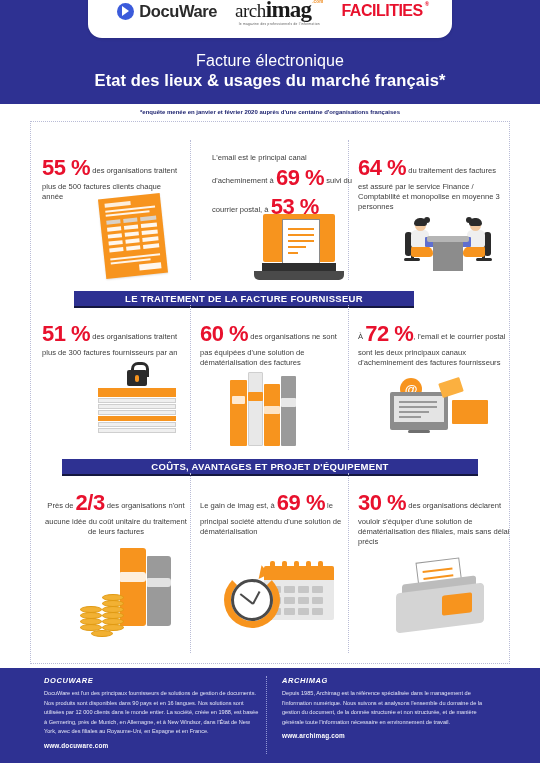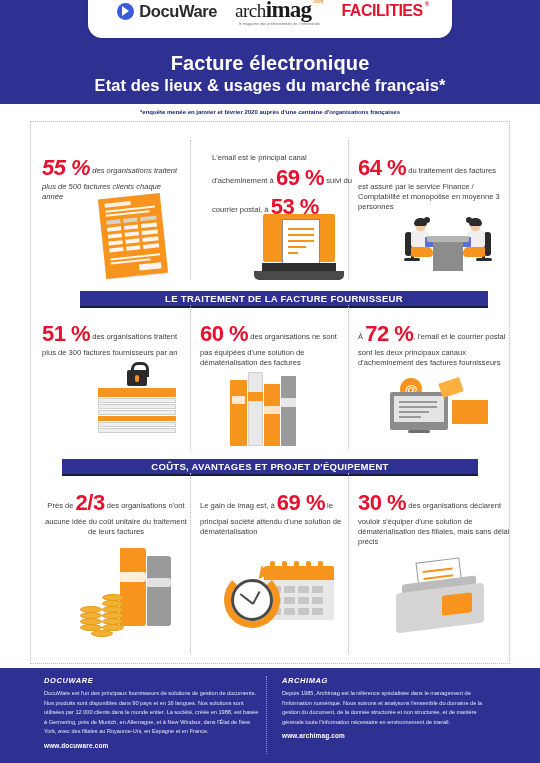--- a/index.html
+++ b/index.html
@@ -66,21 +66,21 @@
     letter-spacing: -.5px; position: relative;
   }
   .logo-facilities .reg {
     font-size: 6px; position: absolute; top: -1px; right: -6px;
   }
 
   .title-block {
     position: absolute; left: 0; top: 52px;
     width: 540px; text-align: center; color: #ffffff;
   }
-  .title-l1 { font-size: 20px; font-weight: bold; letter-spacing: .1px; }
+  .title-l1 { font-size: 16px; font-weight: normal; letter-spacing: .1px; }
   .title-l2 { font-size: 16.5px; font-weight: bold; margin-top: 1px; letter-spacing: .1px; }
 
   .note-strip {
     position: absolute; left: 0; top: 104px;
     width: 540px; text-align: center;
     font-size: 6px; color: #1e2470; font-weight: bold;
     background: #ffffff; padding-top: 5px; height: 16px;
   }
 
   
@@ -93,21 +93,21 @@
   
   .sec-bar {
     position: absolute;
     height: 17px; background: #2e3192;
     display: flex; align-items: center; justify-content: center;
     color: #ffffff; font-size: 9.5px; font-weight: bold;
     letter-spacing: .3px;
     border-bottom: 2px solid #14173f;
   }
   #bar-client   { left: 74px;  top: 128px; width: 392px; }
-  #bar-supplier { left: 80px;  top: 291px; width: 408px; }
+  #bar-supplier { left: 74px;  top: 291px; width: 340px; }
   #bar-costs    { left: 62px;  top: 459px; width: 416px; }
 
   
   .col { position: absolute; }
   .vdiv {
     position: absolute; width: 0;
     border-left: 1px dotted #b9bcd6;
   }
 
   .stat { color: #333333; font-size: 7.6px; line-height: 1.32; }
@@ -325,21 +325,21 @@
   </div>
 
   <div class="note-strip">*enquête menée en janvier et février 2020 auprès d'une centaine d'organisations françaises</div>
 
   <div class="frame"></div>
 
 
   <div class="vdiv" style="left:190px; top:140px; height:140px;"></div>
   <div class="vdiv" style="left:348px; top:140px; height:140px;"></div>
 
-  <div class="col" style="left:42px; top:153px; width:142px;font-style:italic;">
+  <div class="col" style="left:42px; top:153px; width:142px;">
     <p class="stat"><span class="big">55 %</span><span class="txt"> des organisations traitent plus de 500 factures clients chaque année</span></p>
   </div>
   <div class="ill" style="left:102px; top:196px;">
     <div class="sheet">
       <div class="hdr"></div>
       <div class="ln" style="top:12px; width:50px;"></div>
       <div class="ln" style="top:16px; width:44px;"></div>
       <div class="cell gray" style="left:6px; top:22px; width:14px;"></div>
       <div class="cell gray" style="left:23px; top:22px; width:14px;"></div>
       <div class="cell gray" style="left:40px; top:22px; width:16px;"></div>

